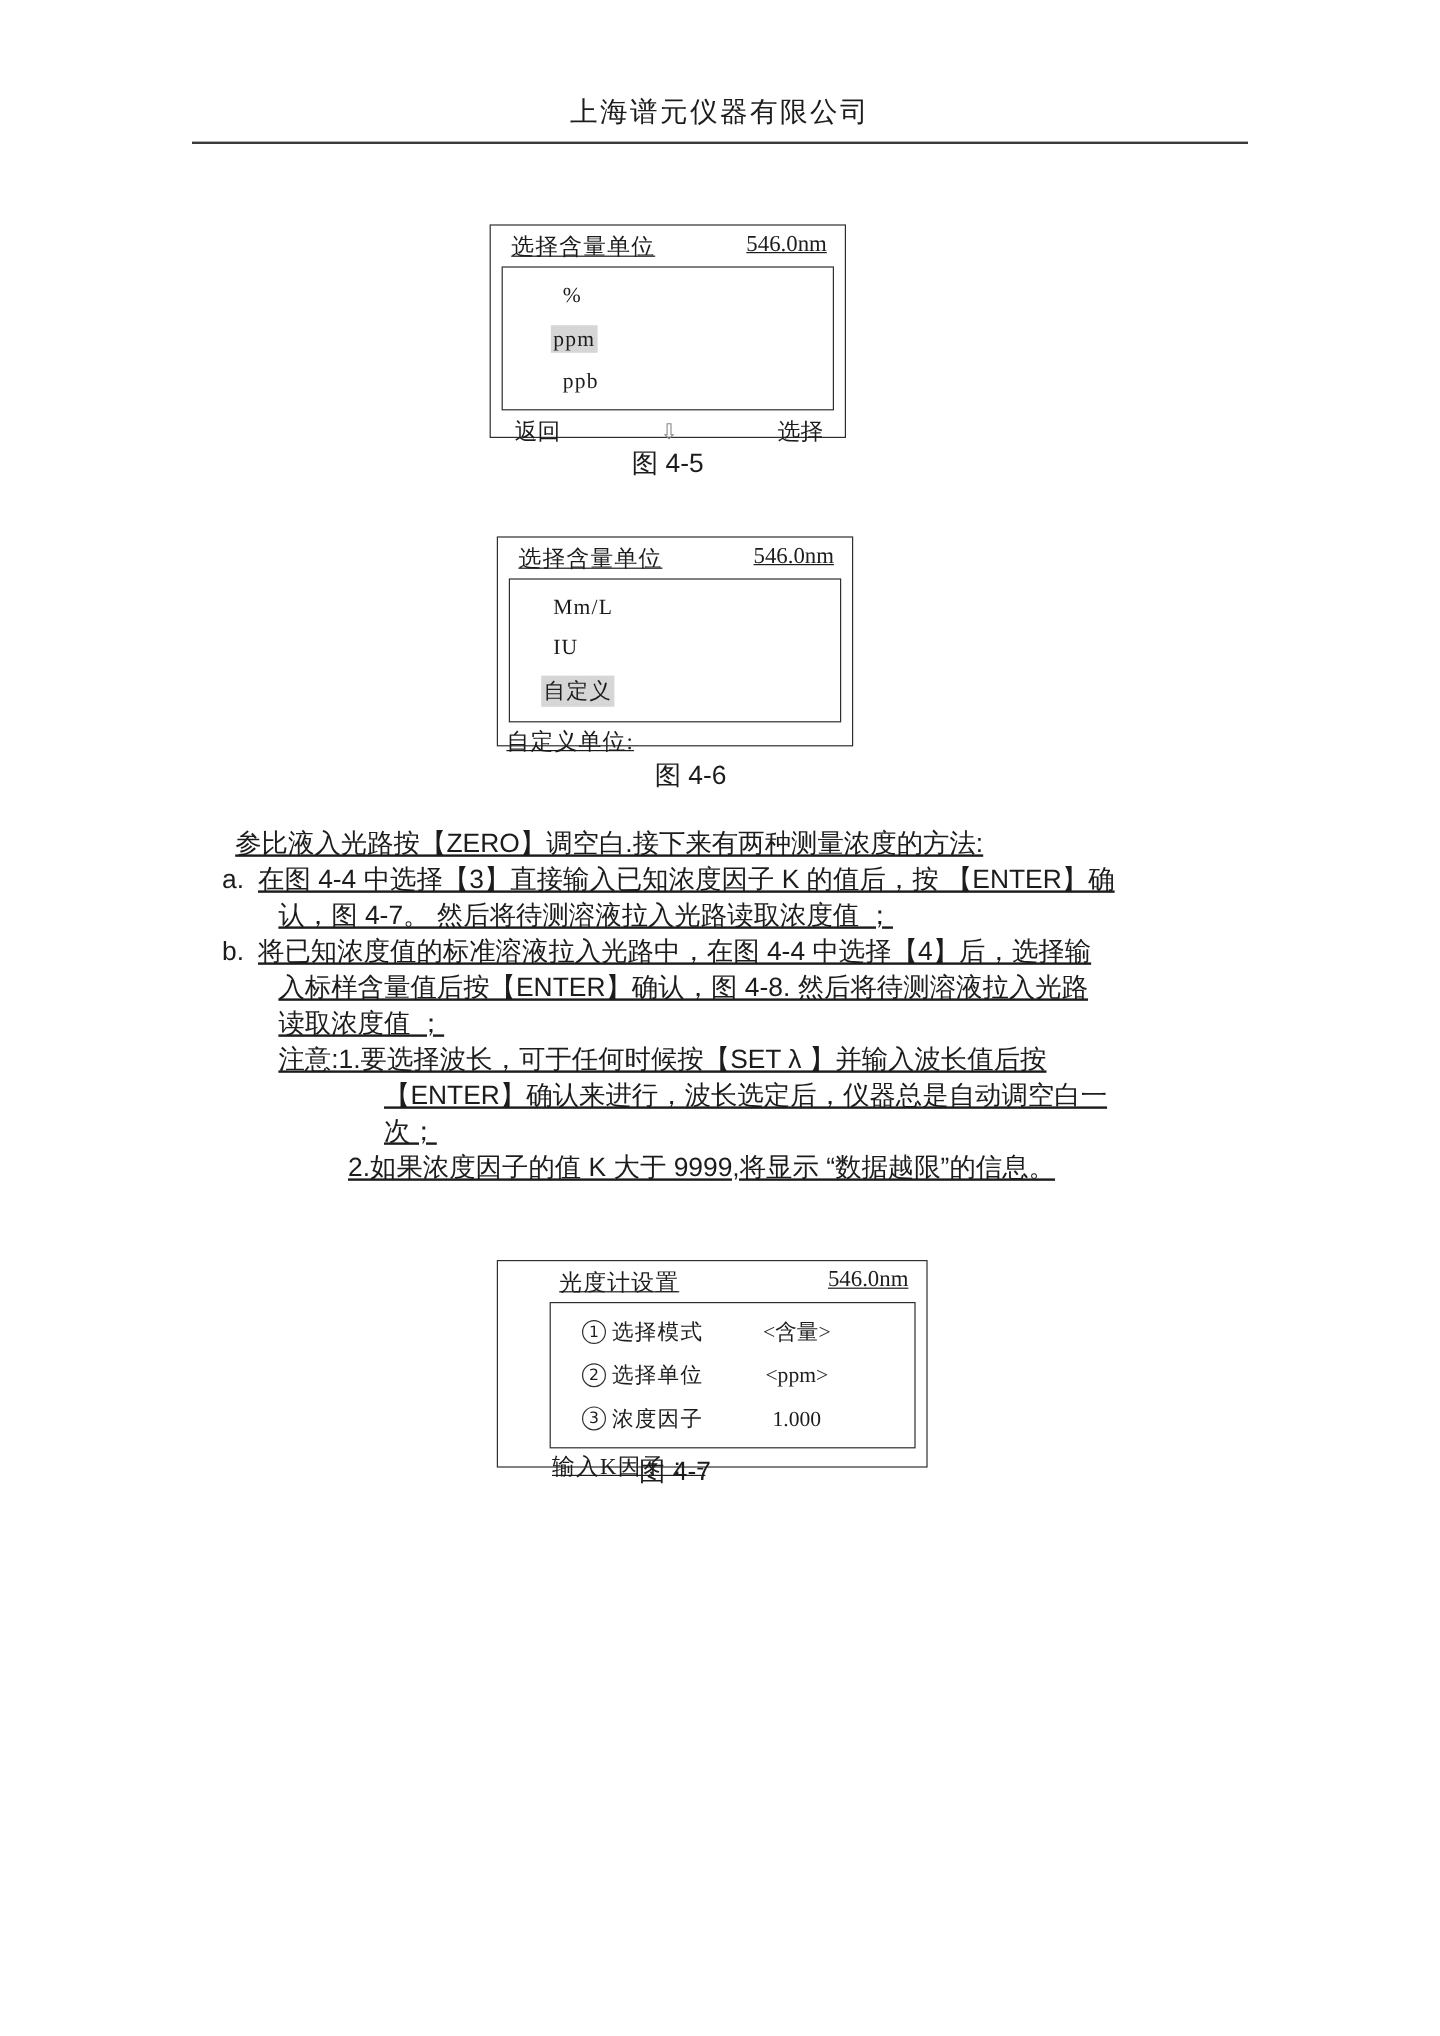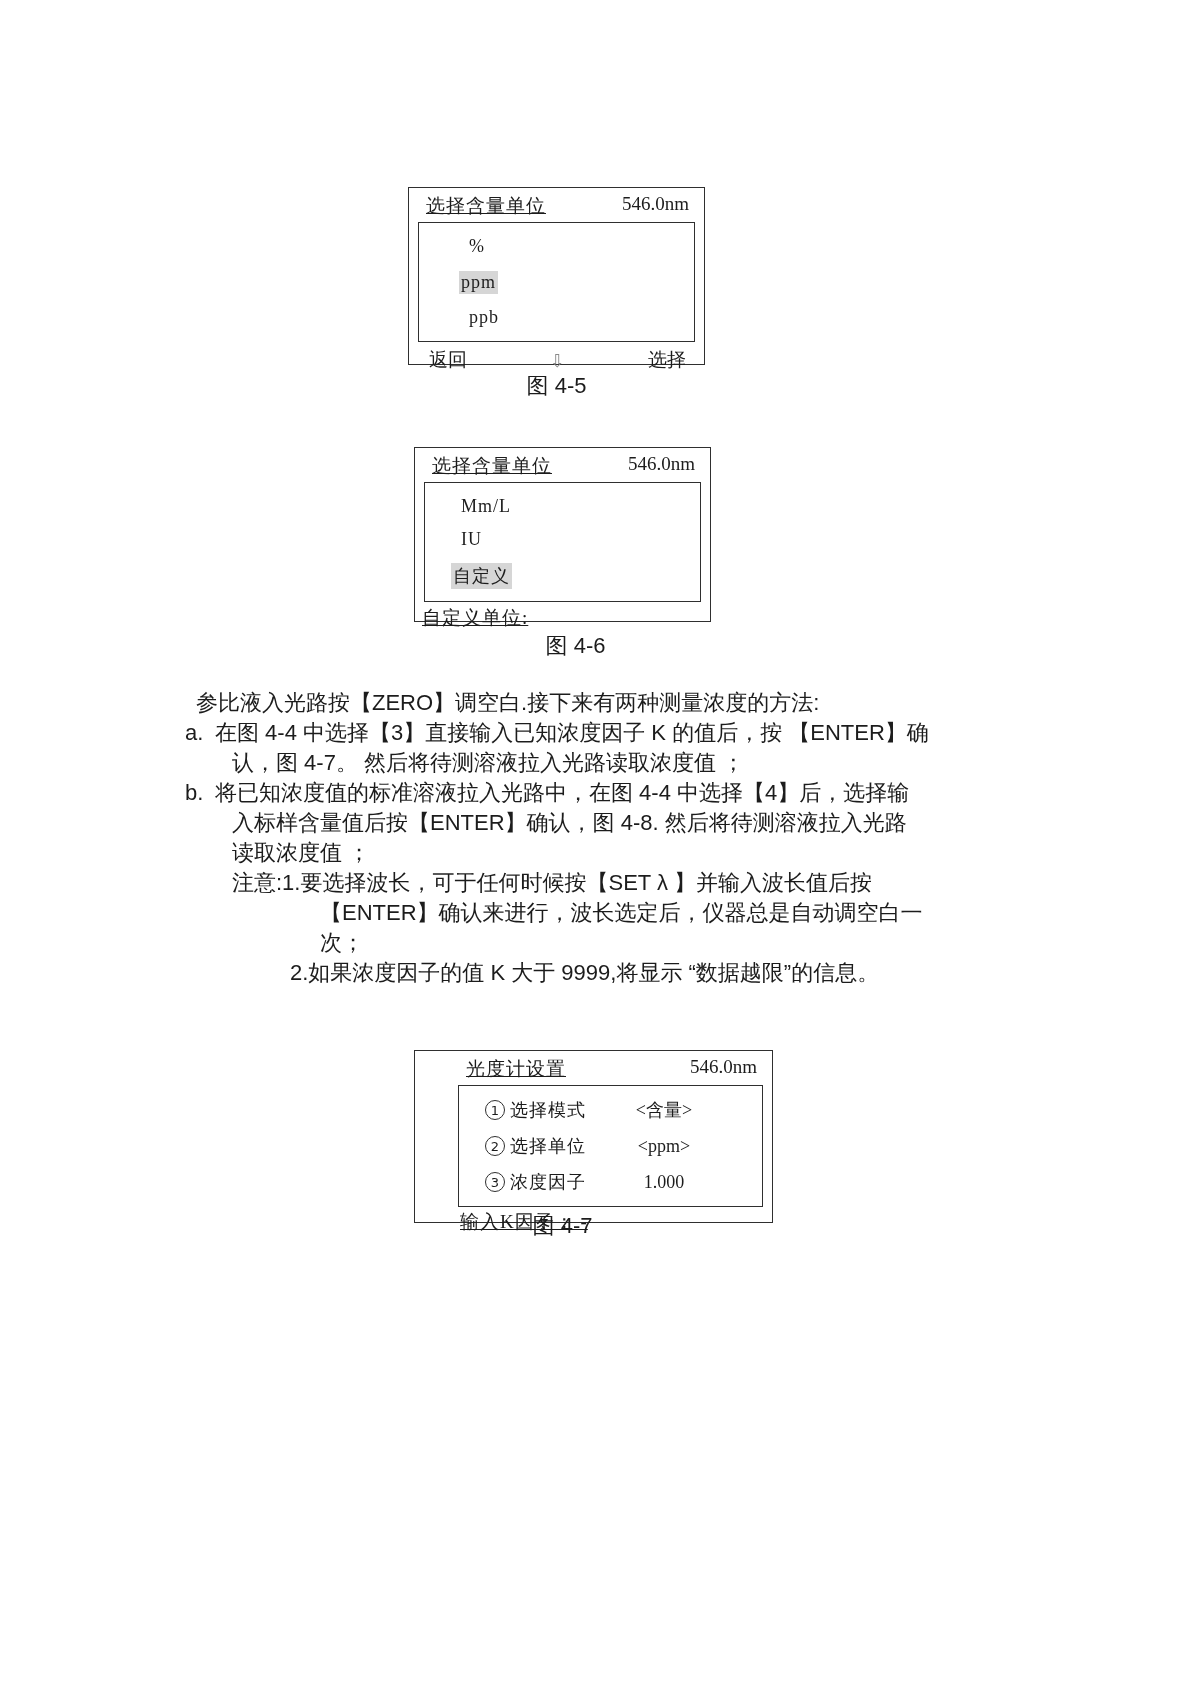--- a/index.html
+++ b/index.html
@@ -27,21 +27,21 @@
     border:1px solid #2f2f2f;
     background:#ffffff;
     font-family:"Liberation Serif","DejaVu Serif",serif;
   }
   .screen-titlebar {
     display:flex; justify-content:space-between; align-items:flex-start;
     padding:5px 15px 0 17px;
     font-size:19px;
   }
   .screen-title { text-decoration:underline; letter-spacing:1px; }
-  .screen-wavelength { }
+  .screen-wavelength { text-decoration:underline; }
   .screen-inner {
     margin:3px 9px 0 9px;
     border:1px solid #2f2f2f;
     display:flex; flex-direction:column; justify-content:space-evenly;
   }
   .opt { font-size:18px; letter-spacing:1px; }
   .opt-hl {
     background:#d6d6d6;
     align-self:flex-start;
     padding:1px 2px;
@@ -83,37 +83,38 @@
   }
   .set-label { margin-left:5px; width:98px; letter-spacing:1px; }
   .set-value { width:112px; text-align:center; }
   .fig47 .screen-status { padding:2px 0 0 11px; }
   .cap47 { left:414px; top:1211px; width:297px; }
   
   .bodytext {
     position:absolute; left:185px; top:688px; width:820px;
     font-size:22px;
   }
-  .line { height:30px; line-height:30px; white-space:nowrap; }
+  .line { height:30px; line-height:30px; white-space:nowrap;text-decoration:underline; }
   .marker { display:inline-block; width:30px; }
   .ind-intro { padding-left:11px; }
   .ind-cont  { padding-left:47px; }
   .ind-note2 { padding-left:135px; }
   .ind-note3 { padding-left:105px; }
   
   .page-number {
     position:absolute; left:0; top:1478px; width:100%;
     text-align:center; font-size:22px;
   }
 </style>
 </head>
 <body>
 
 <div class="page">
 
+  <div class="doc-header">上海谱元仪器有限公司</div>
 
   <div class="screen fig45">
     <div class="screen-titlebar">
       <span class="screen-title">选择含量单位</span>
       <span class="screen-wavelength">546.0nm</span>
     </div>
     <div class="screen-inner">
       <span class="opt">%</span>
       <span class="opt opt-hl">ppm</span>
       <span class="opt">ppb</span>

